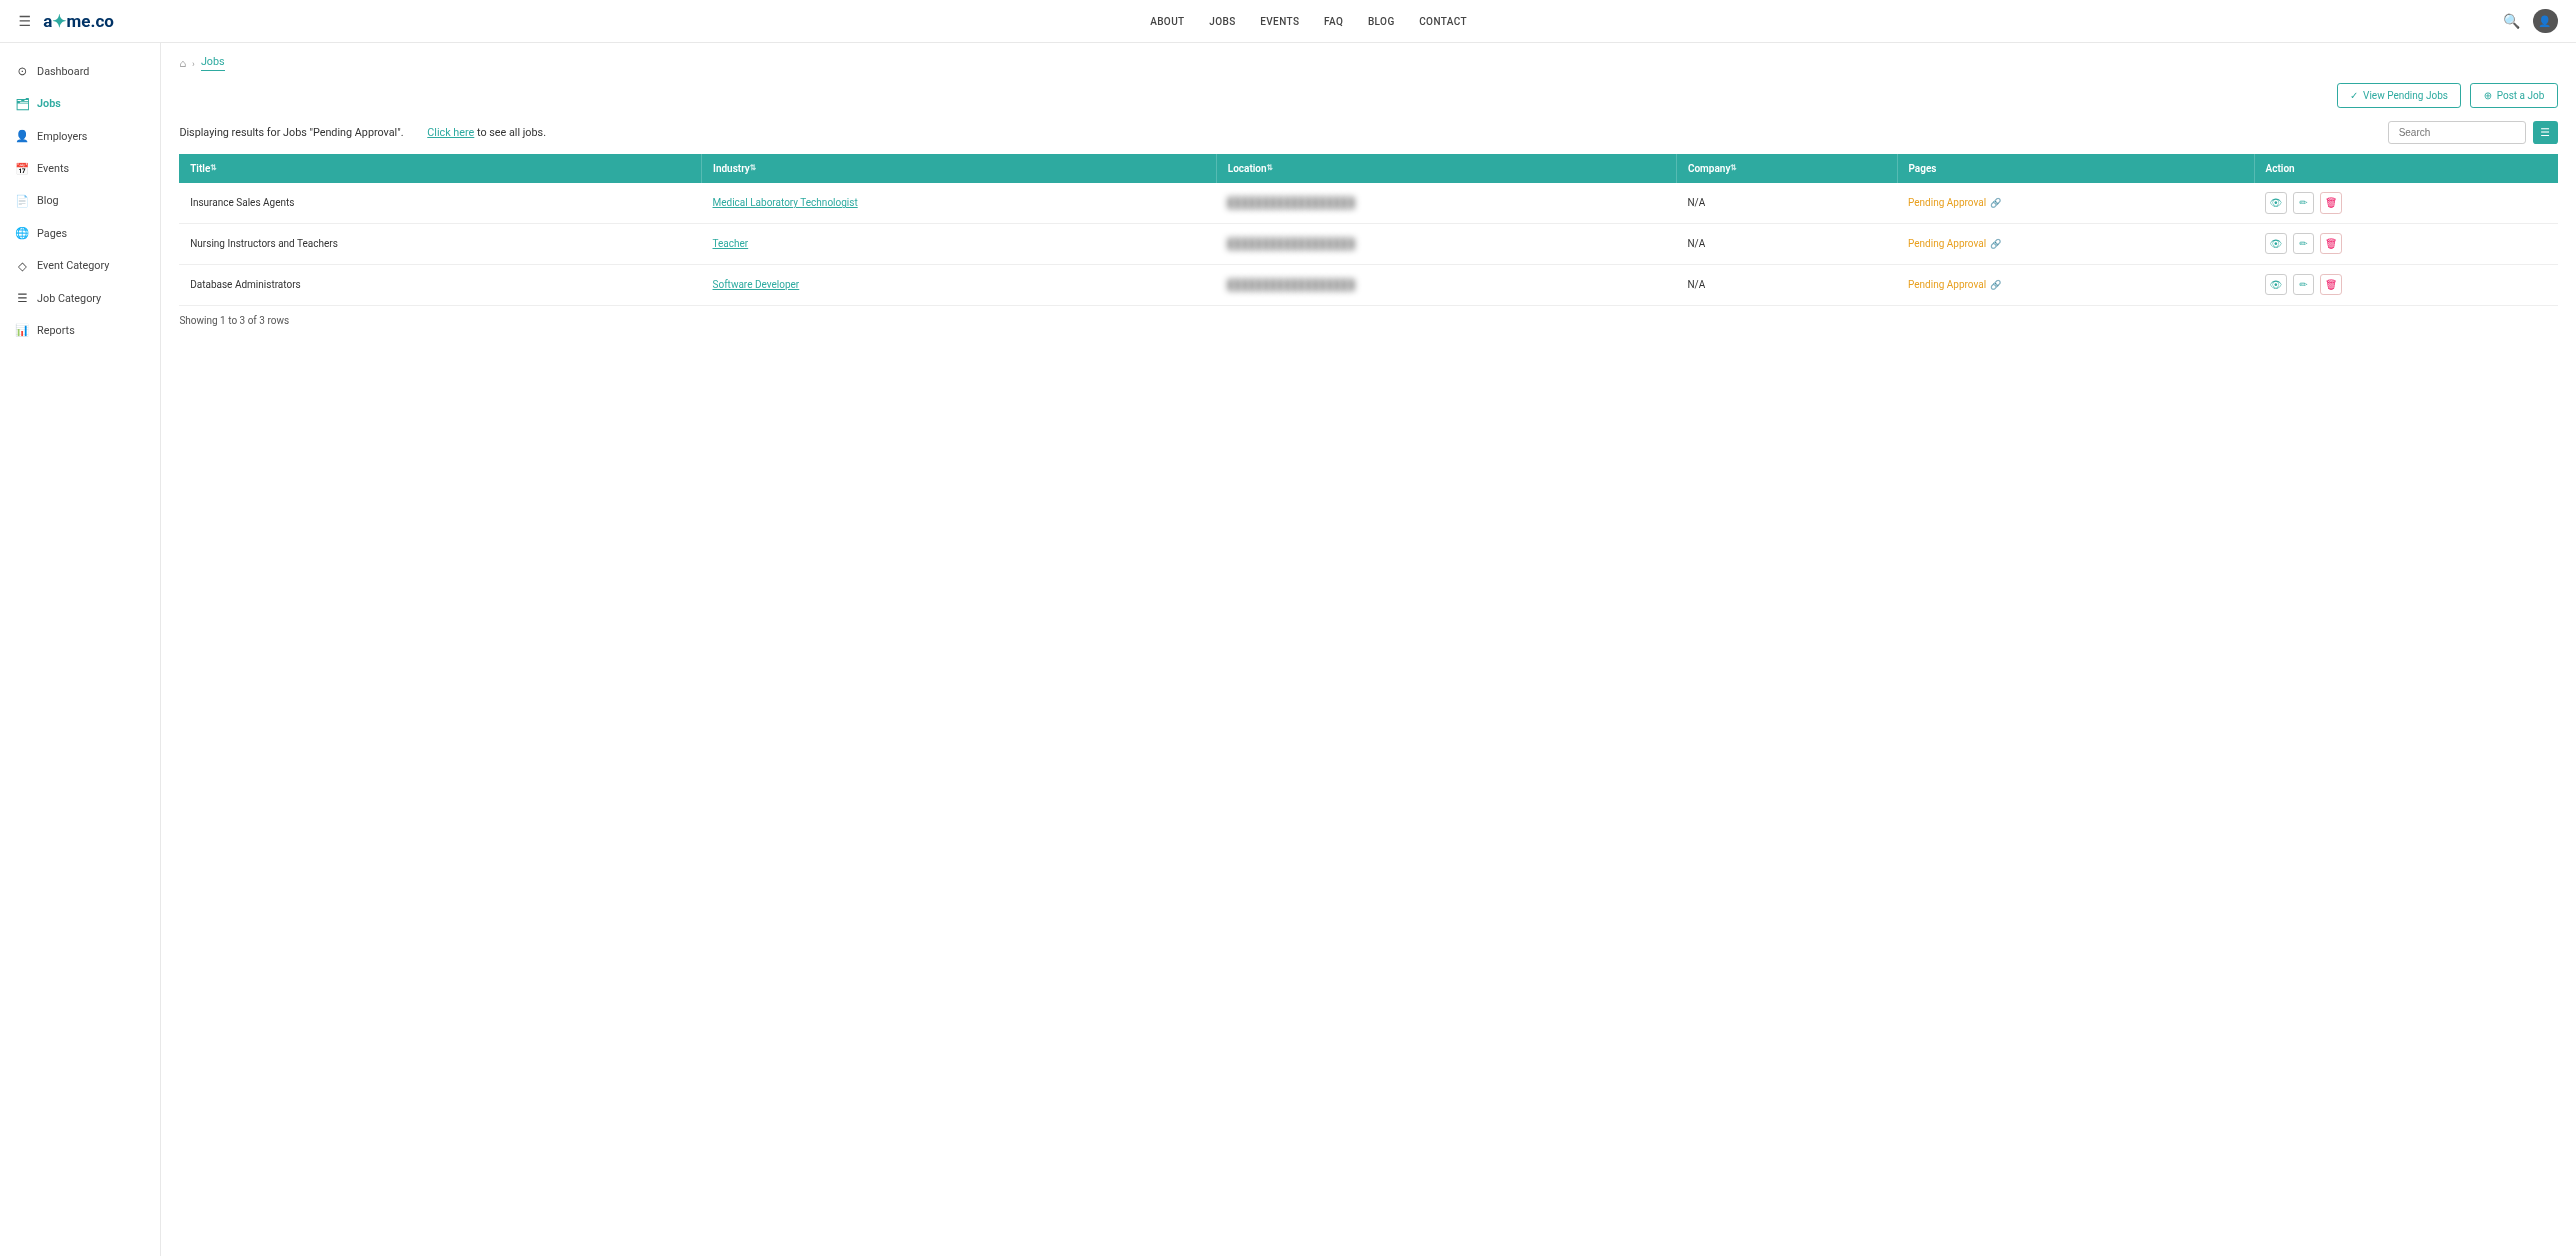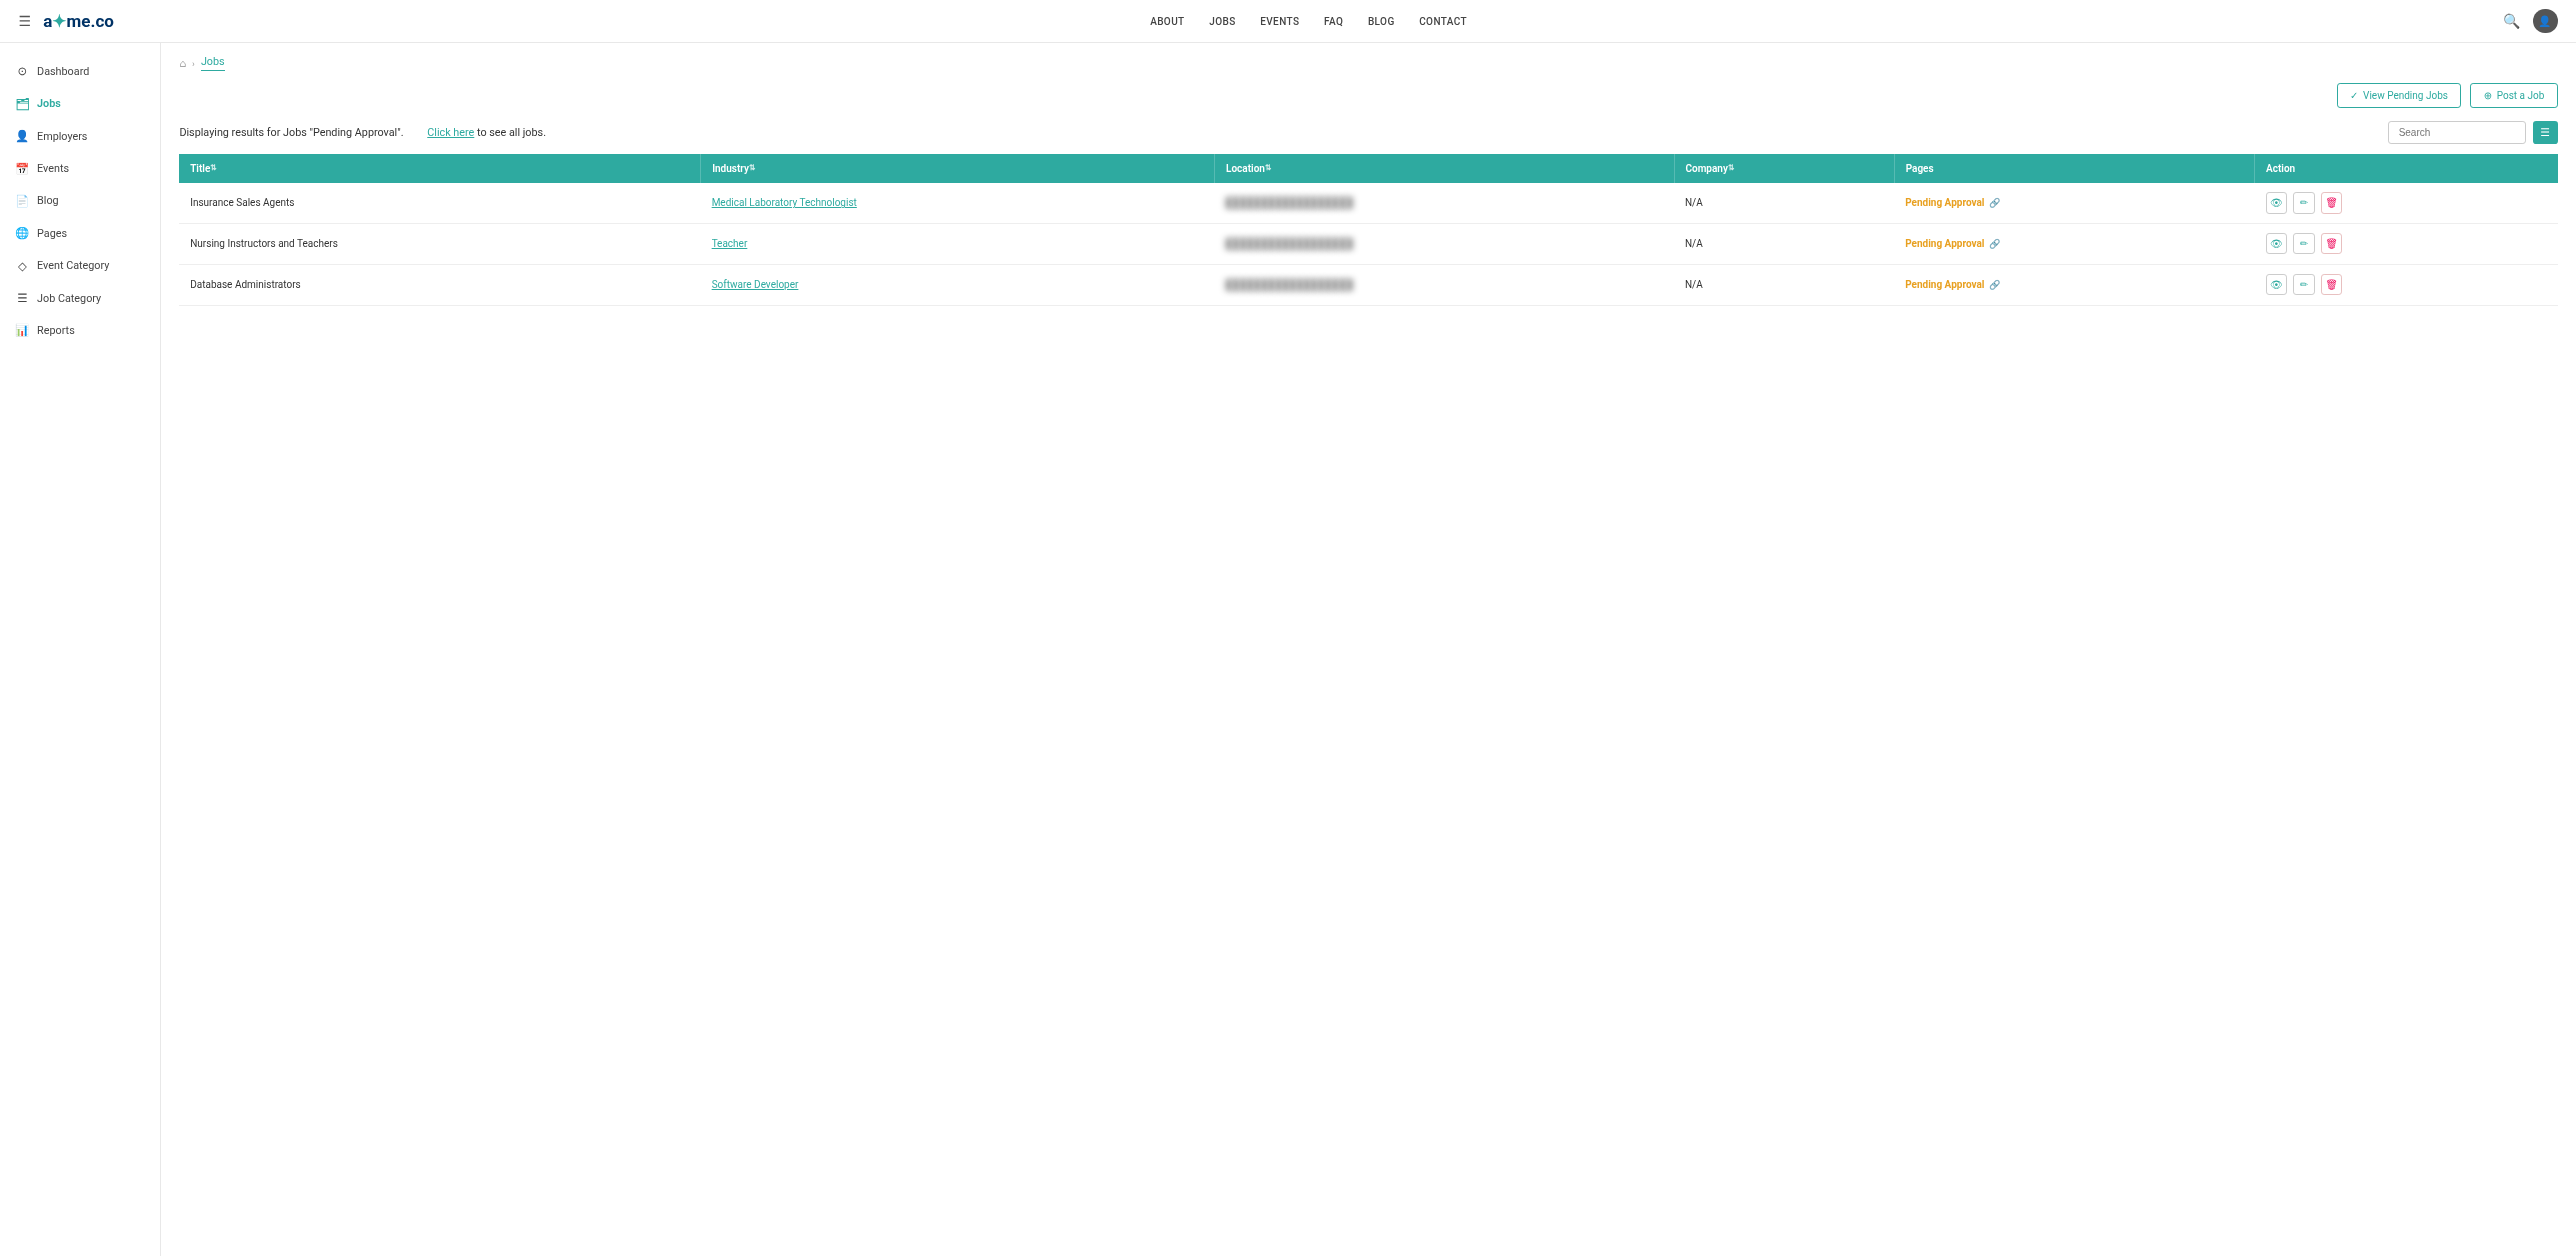--- a/index.html
+++ b/index.html
@@ -75,21 +75,21 @@
       padding: 9.2px 10.8px; text-align: left; font-size: 10px; font-weight: 600;
       white-space: nowrap; border-right: 0.8px solid rgba(255,255,255,0.2);
     }
     thead th:last-child { border-right: none; }
     .th-inner { display: flex; align-items: flex-start; gap: 0; }
     .sort-icon { font-size: 7.7px; opacity: 0.8; }
     tbody tr { border-bottom: 0.8px solid #eee; }
     tbody td { padding: 9.2px 10.8px; font-size: 10px; color: #333; vertical-align: middle; }
     .td-link { color: #2eaaa0; text-decoration: underline; cursor: pointer; }
     .td-blurred { color: transparent; text-shadow: 0 0 6.1px #999; user-select: none; }
-    .status-pending { color: #e8a020; font-weight: 700; display: flex; gap: 4.6px; }
+    .status-pending { color: #e8a020; font-weight: 400; display: flex; gap: 4.6px; }
     .link-icon { font-size: 9.2px; }
     .action-icons { display: flex; align-items: center; gap: 6.1px; }
     .icon-btn {
       width: 21.5px; height: 21.5px; border: 0.8px solid #ccc; border-radius: 3.1px;
       display: flex; align-items: center; justify-content: center;
       cursor: pointer; background: #fff; font-size: 10px; color: #555;
     }
     .icon-btn.delete { color: #e05; border-color: #e8c0c0; }
     .icon-btn.edit { color: #2eaaa0; }
     .icon-btn.view { color: #2eaaa0; }
@@ -297,15 +297,18 @@
           <button class="icon-btn view">👁</button>
           <button class="icon-btn edit">✏</button>
           <button class="icon-btn delete">🗑</button>
         </div>
       </td>
     </tr>
           </tbody>
       </table>
     </div>
 
+    <div class="table-footer">
+      <span>Showing 1 to 3 of 3 rows</span>
+    </div>
   </main>
 </div>
 
 
 </body></html>

